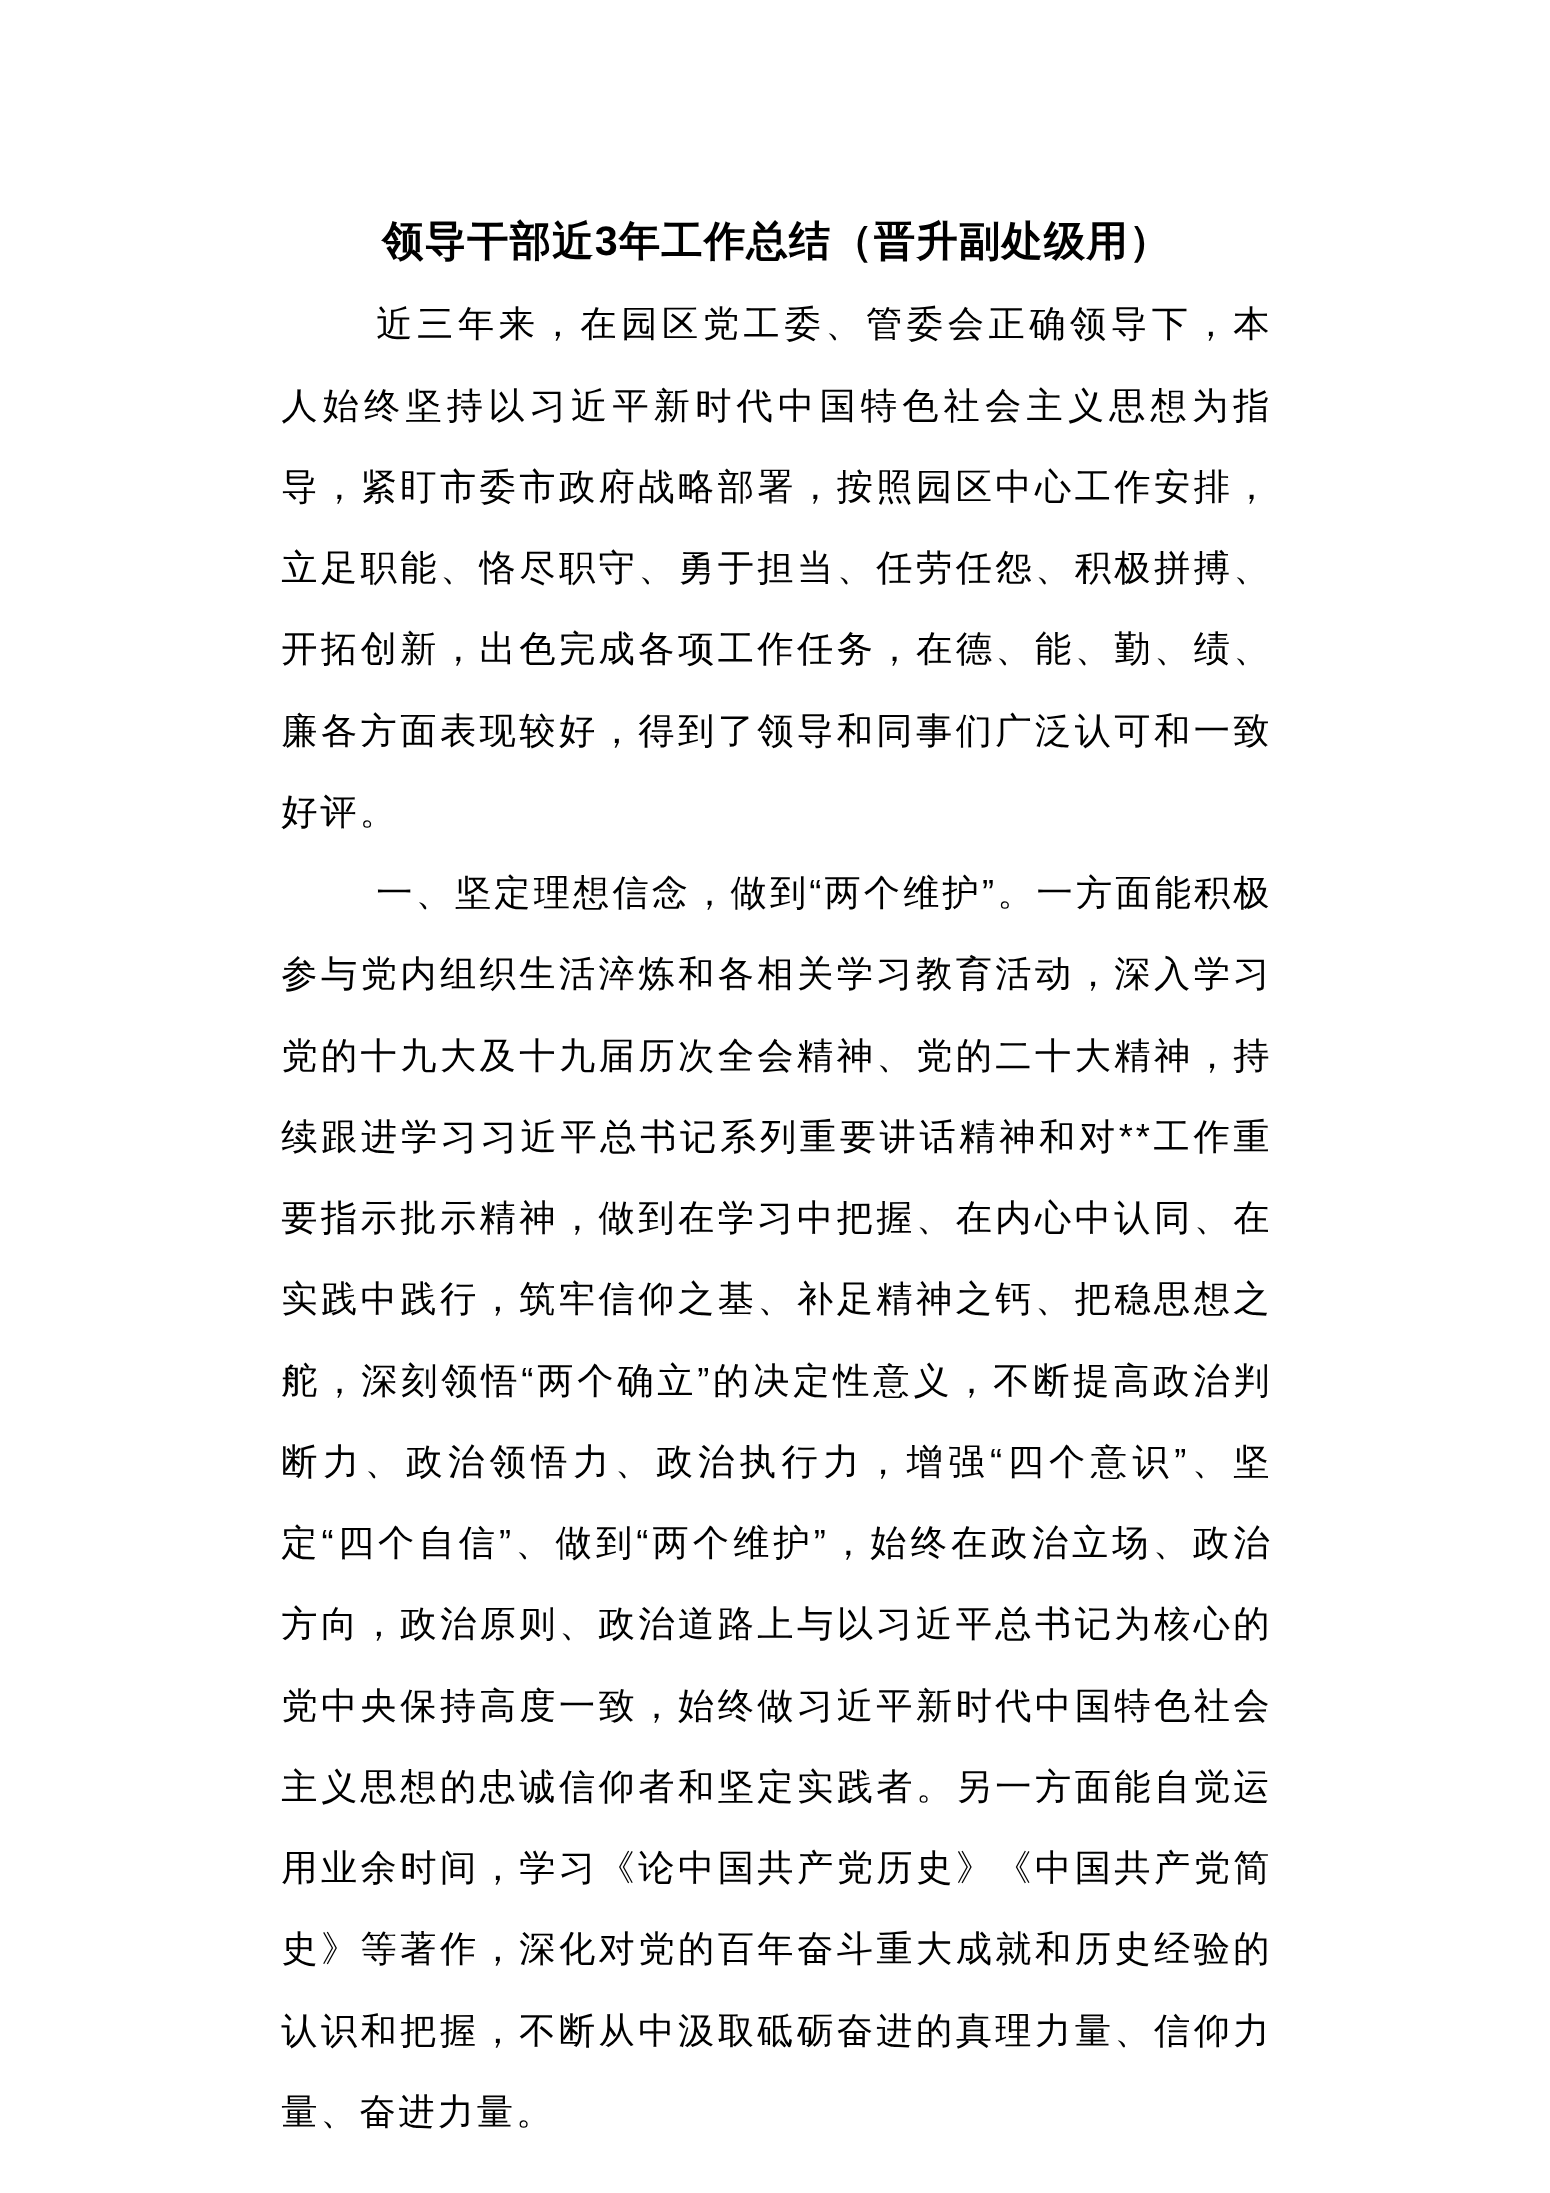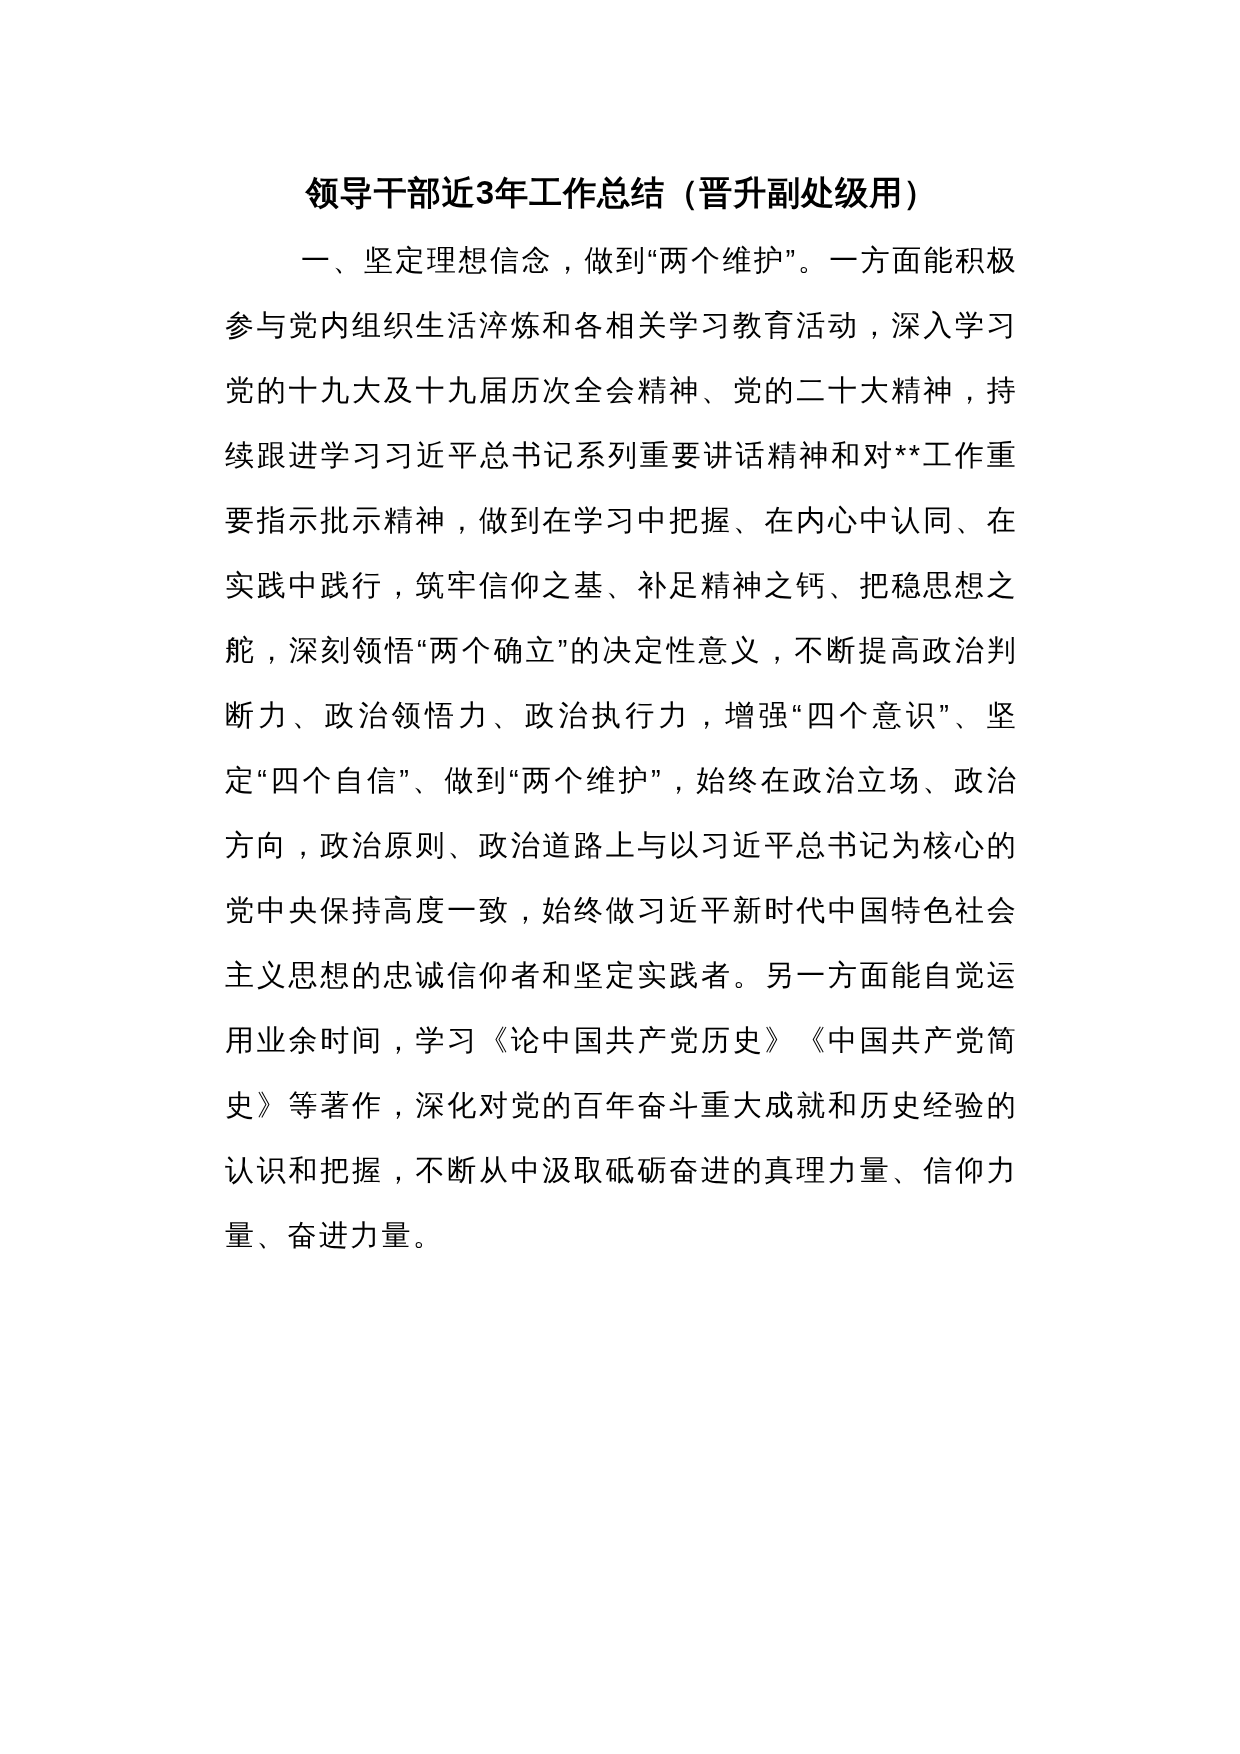--- a/index.html
+++ b/index.html
@@ -43,16 +43,17 @@
     word-break: break-all;
   }
 </style>
 </head>
 <body>
 
 <div class="doc-page">
   <div class="doc-content">
     <h1 class="doc-title">领导干部近3年工作总结（晋升副处级用）</h1>
     <div class="doc-body">
+      <p>近三年来，在园区党工委、管委会正确领导下，本人始终坚持以习近平新时代中国特色社会主义思想为指导，紧盯市委市政府战略部署，按照园区中心工作安排，立足职能、恪尽职守、勇于担当、任劳任怨、积极拼搏、开拓创新，出色完成各项工作任务，在德、能、勤、绩、廉各方面表现较好，得到了领导和同事们广泛认可和一致好评。</p>
       <p>一、坚定理想信念，做到“两个维护”。一方面能积极参与党内组织生活淬炼和各相关学习教育活动，深入学习党的十九大及十九届历次全会精神、党的二十大精神，持续跟进学习习近平总书记系列重要讲话精神和对**工作重要指示批示精神，做到在学习中把握、在内心中认同、在实践中践行，筑牢信仰之基、补足精神之钙、把稳思想之舵，深刻领悟“两个确立”的决定性意义，不断提高政治判断力、政治领悟力、政治执行力，增强“四个意识”、坚定“四个自信”、做到“两个维护”，始终在政治立场、政治方向，政治原则、政治道路上与以习近平总书记为核心的党中央保持高度一致，始终做习近平新时代中国特色社会主义思想的忠诚信仰者和坚定实践者。另一方面能自觉运用业余时间，学习《论中国共产党历史》《中国共产党简史》等著作，深化对党的百年奋斗重大成就和历史经验的认识和把握，不断从中汲取砥砺奋进的真理力量、信仰力量、奋进力量。</p>
     </div>
   </div>
 </div>
 
 </body></html>

